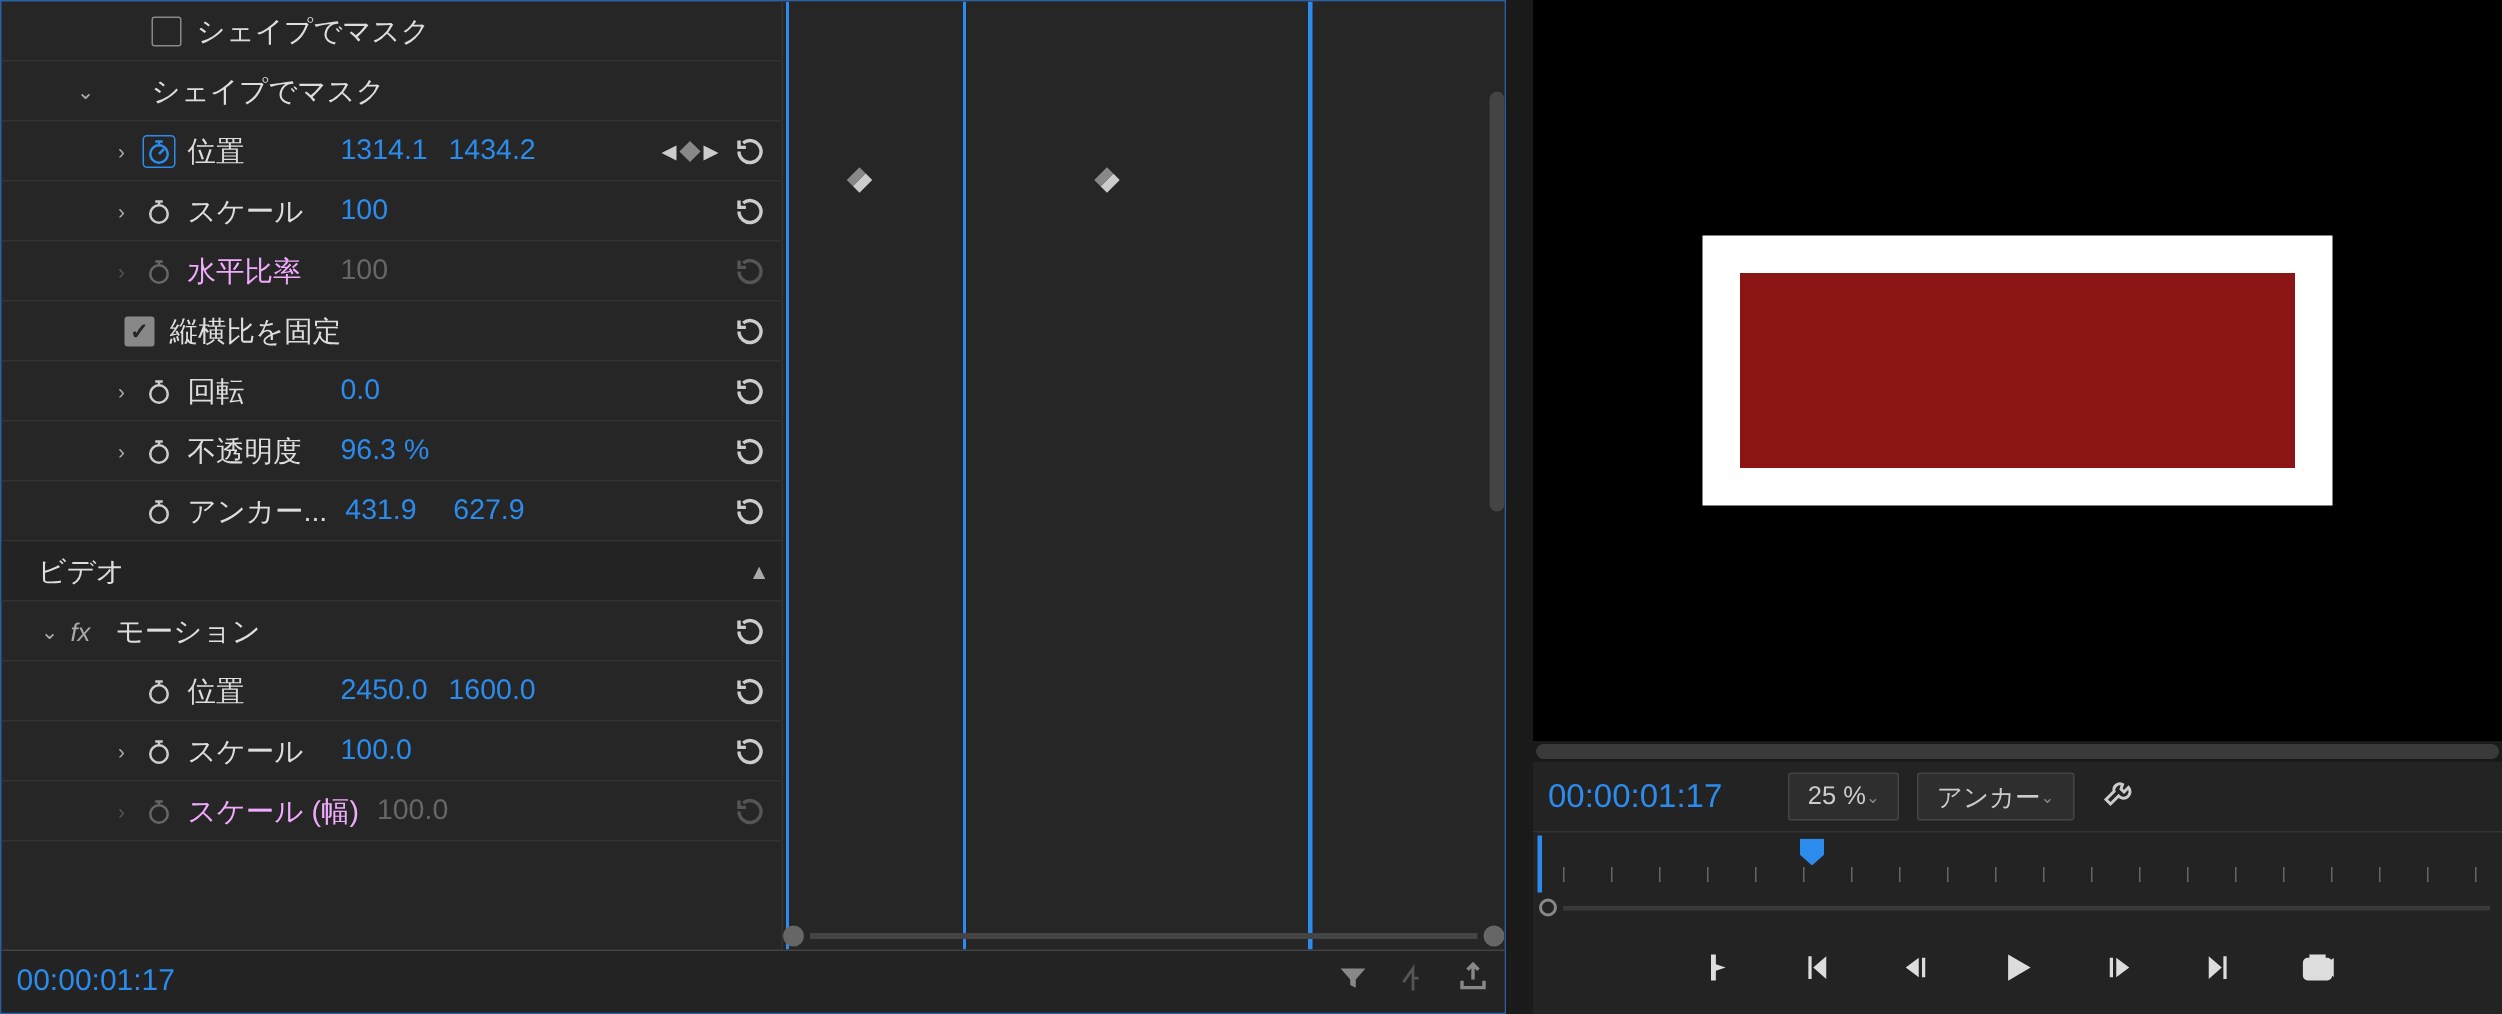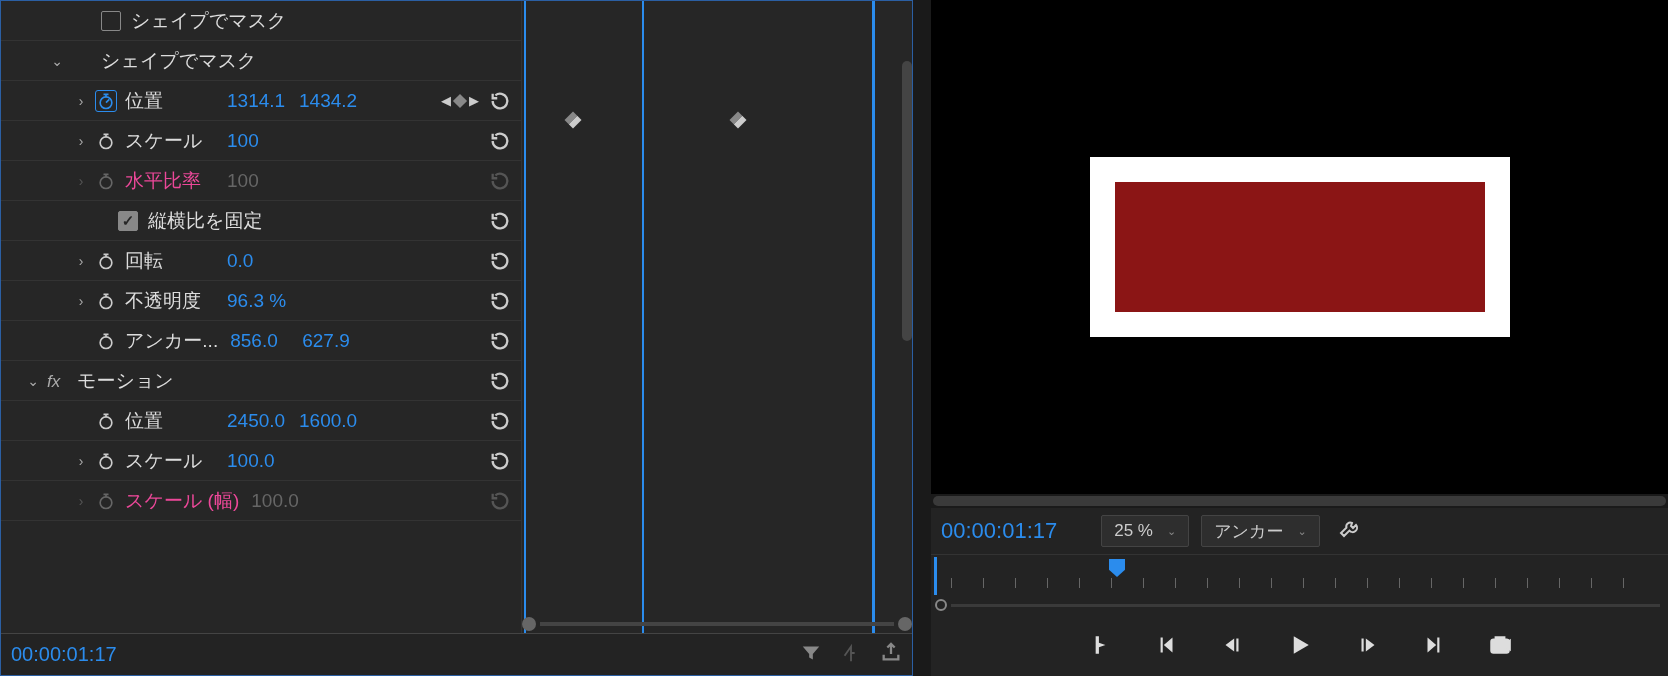--- a/index.html
+++ b/index.html
@@ -1,37 +1,37 @@
 <!DOCTYPE html>
 <html><head>
 <meta charset="utf-8">
 <style>
 * { margin: 0; padding: 0; box-sizing: border-box; font-family: "Hiragino Kaku Gothic Pro", "Meiryo", sans-serif; }
 body { background: #1a1a1a; color: #ccc; width: 1668px; height: 676px; overflow: hidden; display: flex; }
 
-.left-panel { width: 913px; height: 100%; background: #262626; display: flex; flex-direction: column; border: 1px solid #2b5fa3; position: relative; }
+.left-panel { width: 1004px; height: 100%; background: #262626; display: flex; flex-direction: column; border: 1px solid #2b5fa3; position: relative; }
 .prop-area { flex: 1; display: flex; overflow: hidden; }
 .prop-list { width: 520px; overflow-y: auto; }
 .timeline-area { flex: 1; background: #262626; position: relative; border-left: 1px solid #333; }
 
 .row { height: 40px; display: flex; align-items: center; padding: 0 8px; border-bottom: 1px solid #333; font-size: 19px; }
 .row.section { background: #232323; }
 .indent2 { padding-left: 72px; }
 .indent3 { padding-left: 100px; }
 
 .arrow { width: 16px; display: inline-flex; justify-content: center; color: #aaa; cursor: pointer; margin-right: 6px; font-size: 14px; }
 .stopwatch { width: 22px; height: 22px; display: inline-flex; align-items: center; justify-content: center; margin-right: 8px; cursor: pointer; }
 .stopwatch svg { width: 20px; height: 20px; }
 .stopwatch.active svg { stroke: #2b8ced; fill: none; }
 .stopwatch.active { border: 1px solid #2b8ced; border-radius: 3px; }
 .stopwatch.inactive svg { stroke: #ccc; fill: none; }
 .stopwatch.disabled svg { stroke: #666; fill: none; }
 
 .prop-name { flex: 0 0 auto; color: #ddd; min-width: 90px; }
-.prop-name.disabled { color: #ec4899; }
+.prop-name.disabled { color: #f0abfc; }
 .val { color: #2b8ced; margin-left: 12px; cursor: ew-resize; min-width: 60px; }
 .val.disabled { color: #666; }
 .spacer { flex: 1; }
 
 .kf-nav { display: flex; align-items: center; gap: 4px; margin-right: 8px; }
 .kf-nav .tri { color: #ccc; cursor: pointer; font-size: 13px; }
 .kf-nav .diamond { width: 10px; height: 10px; background: #888; transform: rotate(45deg); cursor: pointer; }
 
 .reset { width: 26px; height: 26px; display: flex; align-items: center; justify-content: center; cursor: pointer; color: #ccc; }
 .reset.disabled { color: #555; }
@@ -63,21 +63,21 @@
 .right-panel { flex: 1; background: #1a1a1a; display: flex; flex-direction: column; padding-left: 18px; }
 .preview { flex: 1; background: #000; display: flex; align-items: center; justify-content: center; position: relative; }
 .preview-rect-outer { width: 420px; height: 180px; background: #fff; display: flex; align-items: center; justify-content: center; }
 .preview-rect-inner { width: 370px; height: 130px; background: #8b1515; }
 
 .preview-hscroll { height: 14px; background: #1a1a1a; display:flex; align-items:center; padding: 0 2px;}
 .preview-hscroll .bar { height:10px; background:#3a3a3a; flex:1; border-radius:5px;}
 
 .monitor-bar { height: 46px; display: flex; align-items: center; gap: 12px; padding: 0 10px; background: #232323; }
 .monitor-tc { color: #2b8ced; font-size: 22px; font-weight: 500; }
-.dropdown { background: #2e2e2e; border: 1px solid #444; height: 32px; display: flex; align-items: center; padding: 0 12px; gap: 14px; color: #ccc; cursor: pointer; font-size: 17px; border-radius: 2px; }
+.dropdown { background: #2e2e2e; border: 1px solid #444; height: 32px; display: flex; align-items: center; padding: 0 12px; color: #ccc; cursor: pointer; font-size: 17px; border-radius: 2px; }
 .dropdown .chev { font-size: 11px; color: #888; }
 .wrench { color: #ccc; cursor: pointer; margin-left: 6px; }
 .wrench svg { width: 24px; height: 24px; }
 
 .ruler { height: 42px; background: #232323; position: relative; border-top: 1px solid #333; }
 .ruler .tick { position: absolute; bottom: 8px; width: 1px; height: 10px; background: #666; }
 .ruler .playhead { position: absolute; top: 4px; left: 178px; }
 .ruler .playhead .handle { width: 16px; height: 18px; background: #2b8ced; clip-path: polygon(0 0, 100% 0, 100% 60%, 50% 100%, 0 60%); }
 .ruler .work-start { position:absolute; left:3px; top:2px; width:3px; height:38px; background:#2b8ced; }
 .ruler-scroll { height:18px; background:#232323; display:flex; align-items:center; padding:0 4px;}
@@ -160,21 +160,21 @@
         <span class="prop-name disabled">水平比率</span>
         <span class="val disabled">100</span>
         <span class="spacer"></span>
         <span class="reset disabled">
             <svg viewBox="0 0 24 24" fill="none" stroke="currentColor" stroke-width="2.5">
               <path d="M4 12a8 8 0 1 0 3-6.2M4 4v5h5"></path>
             </svg>
           </span>
       </div>
 
-      <div class="row indent2" style="padding-left:117px;">
+      <div class="row indent2" style="padding-left:82px;">
         <span class="checkbox checked"></span>
         <span class="prop-name">縦横比を固定</span>
         <span class="spacer"></span>
         <span class="reset">
             <svg viewBox="0 0 24 24" fill="none" stroke="currentColor" stroke-width="2.5">
               <path d="M4 12a8 8 0 1 0 3-6.2M4 4v5h5"></path>
             </svg>
           </span>
       </div>
 
@@ -216,30 +216,34 @@
 
       <div class="row indent2">
         <span class="arrow" style="visibility:hidden">›</span>
         <span class="stopwatch inactive">
             <svg viewBox="0 0 24 24" stroke-width="2">
               <circle cx="12" cy="14" r="7"></circle>
               <path d="M12 7V4M9 4h6"></path>
             </svg>
           </span>
         <span class="prop-name">アンカー...</span>
-        <span class="val">856.0</span>
+        <span class="val">431.9</span>
         <span class="val">627.9</span>
         <span class="spacer"></span>
         <span class="reset">
             <svg viewBox="0 0 24 24" fill="none" stroke="currentColor" stroke-width="2.5">
               <path d="M4 12a8 8 0 1 0 3-6.2M4 4v5h5"></path>
             </svg>
           </span>
       </div>
 
+      <div class="row section" style="padding-left:24px;">
+        <span class="prop-name">ビデオ</span>
+        <span class="section-collapse">▲</span>
+      </div>
 
       <div class="row" style="padding-left:24px;">
         <span class="arrow">⌄</span>
         <span class="fx">fx</span>
         <span class="prop-name">モーション</span>
         <span class="spacer"></span>
         <span class="reset">
             <svg viewBox="0 0 24 24" fill="none" stroke="currentColor" stroke-width="2.5">
               <path d="M4 12a8 8 0 1 0 3-6.2M4 4v5h5"></path>
             </svg>

